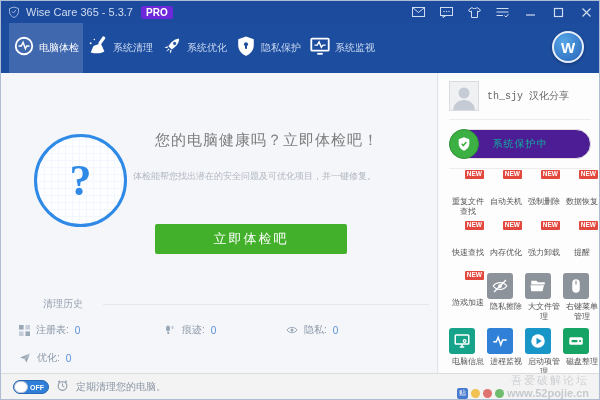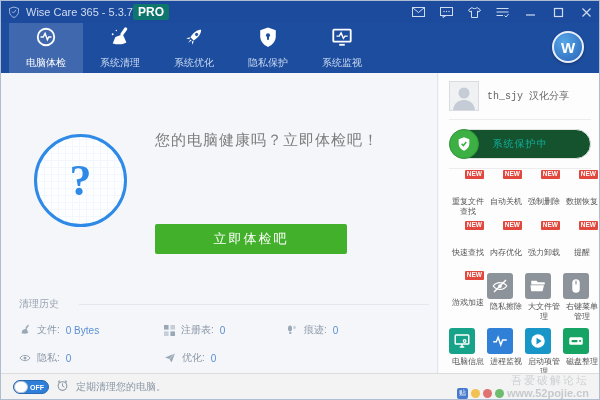--- a/index.html
+++ b/index.html
@@ -3,60 +3,60 @@
 <meta charset="utf-8">
 <style>
   * { margin:0; padding:0; box-sizing:border-box; }
   html,body { width:600px; height:400px; overflow:hidden; }
   body { font-family:"Liberation Sans","DejaVu Sans",sans-serif; }
   .window { position:relative; width:600px; height:400px; background:#f4f6fa; border:1px solid #aebdd2; overflow:hidden; }
 
   
   .titlebar { position:absolute; left:0; top:0; width:100%; height:22px; background:#1c4a9c; display:flex; align-items:center; padding:0 6px; }
   .titlebar .app-title { color:#cfdcf0; font-size:11px; margin-left:5px; }
-  .pro-badge { background:#0f766e; color:#fff; font-size:12px; font-weight:bold; padding:1px 5px; border-radius:2px; }
+  .pro-badge { background:#6d28d9; color:#fff; font-size:10px; font-weight:bold; padding:1px 5px; border-radius:2px; margin-left:8px; }
   .tb-icons { margin-left:auto; display:flex; align-items:center; gap:14px; }
   .tb-icon { width:14px; height:14px; display:flex; align-items:center; justify-content:center; cursor:pointer; }
   .tb-icon svg { display:block; }
 
   
   .navbar { position:absolute; left:0; top:22px; width:100%; height:50px; background:#1d4d9e; display:flex; align-items:stretch; padding-left:8px; }
-  .nav-tab { width:74px; display:flex; flex-direction:column; align-items:center; justify-content:center; gap:4px; cursor:pointer; }
+  .nav-tab { width:74px; display:flex; flex-direction:row; align-items:center; justify-content:center; gap:4px; cursor:pointer; }
   .nav-tab .nav-label { font-size:10px; color:#c9d9f2; }
   .nav-tab.active { background:#4068ae; }
   .nav-tab.active .nav-label { color:#fff; }
   .w-logo { position:absolute; right:15px; top:8px; width:32px; height:32px; border-radius:50%; background:radial-gradient(circle at 35% 30%, #56a6e8, #2764b8); border:2px solid #e8eef8; color:#fff; font-weight:bold; font-size:15px; display:flex; align-items:center; justify-content:center; box-shadow:0 1px 3px rgba(0,0,0,.3); }
 
   
   .main { position:absolute; left:0; top:72px; width:437px; height:300px; background:#f4f6fa; border-right:1px solid #e2e6ec; }
   .health-circle { position:absolute; left:33px; top:61px; width:93px; height:93px; border:3px solid #2e8ae6; border-radius:50%; background:
       repeating-linear-gradient(0deg,#f3f7fd 0 1px,transparent 1px 7px),
       repeating-linear-gradient(90deg,#f3f7fd 0 1px,#fdfeff 1px 7px);
       display:flex; align-items:center; justify-content:center; }
   .health-circle .qmark { color:#2e8ae6; font-size:44px; font-weight:bold; font-family:"Liberation Serif","DejaVu Serif",serif; }
   .main-heading { position:absolute; left:154px; top:58px; font-size:15px; color:#7d7d7d; letter-spacing:1px; }
   .main-subtext { position:absolute; left:132px; top:97px; font-size:9px; color:#b1b7bf; }
   .checkup-btn { position:absolute; left:154px; top:151px; width:192px; height:30px; background:#42b02a; border:none; border-radius:2px; color:#fff; font-size:13px; letter-spacing:2px; cursor:pointer; font-family:inherit; }
   .history { position:absolute; left:18px; top:224px; width:410px; }
-  .history-head { display:flex; align-items:center; gap:20px; }
+  .history-head { display:flex; align-items:center; gap:20px;margin-left:24px; }
   .history-title { font-size:10px; color:#9aa4b2; white-space:nowrap; }
   .history-line { flex:1; height:1px; background:#e3e7ed; }
   .stats { margin-top:12px; display:grid; grid-template-columns:145px 122px 1fr; grid-row-gap:14px; }
   .stat { display:flex; align-items:center; gap:6px; font-size:10px; }
   .stat .stat-label { color:#8b97a6; }
   .stat .stat-value { color:#5b8fd4; }
   .stat svg { flex:0 0 auto; }
 
   
   .sidebar { position:absolute; left:438px; top:72px; width:162px; height:300px; background:#fdfdfd; padding:8px 10px 0 10px; }
   .user-row { display:flex; align-items:center; gap:8px; padding-bottom:8px; border-bottom:1px solid #ececec; }
   .avatar { width:30px; height:30px; background:#f0f1f3; border:1px solid #d9dbe0; display:flex; align-items:flex-end; justify-content:center; overflow:hidden; }
   .user-name { font-size:10px; color:#666;font-family:Liberation Mono, monospace; }
   .protect-row { padding:9px 0; border-bottom:1px solid #ececec; }
-  .protect-pill { position:relative; height:30px; border:1px solid #e2e2e2; border-radius:16px; background:#14532d; display:flex; align-items:center; justify-content:center; cursor:pointer; }
+  .protect-pill { position:relative; height:30px; border:1px solid #e2e2e2; border-radius:16px; background:#4c1d95; display:flex; align-items:center; justify-content:center; cursor:pointer; }
   .shield-circle { position:absolute; left:-1px; top:-1px; width:30px; height:30px; border-radius:50%; background:#3cb043; border:1px solid #2f9637; display:flex; align-items:center; justify-content:center; }
   .protect-label { font-size:10px; color:#12ae9d; letter-spacing:1px; }
   .tools-head { display:flex; align-items:center; justify-content:space-between; padding:7px 2px 4px 2px; }
   .tools-title { font-size:10px; color:#666; }
   .tools-grid { display:grid; grid-template-columns:repeat(4,1fr); grid-row-gap:3px; }
   .tool { position:relative; display:flex; flex-direction:column; align-items:flex-start; padding-top:3px; cursor:pointer; min-height:47px; }
   .tool-iconbox { width:26px; height:22px; display:flex; align-items:center; justify-content:center; }
   .tool-iconbox.boxed { width:26px; height:26px; border-radius:3px; }
   .tool-gray { background:#8d939a; }
   .tool-teal { background:#17a28a; }
@@ -196,36 +196,29 @@
       <span class="nav-label">系统监视</span>
     </div>
     <div class="w-logo">W</div>
   </div>
 
   <div class="main">
     <div class="health-circle">
       <span class="qmark">?</span>
     </div>
     <div class="main-heading">您的电脑健康吗？立即体检吧！</div>
+    <div class="main-subtext">体检能帮您找出潜在的安全问题及可优化项目，并一键修复。</div>
     <button class="checkup-btn">立即体检吧</button>
 
     <div class="history">
       <div class="history-head">
         <span class="history-title">清理历史</span>
         <span class="history-line"></span>
       </div>
       <div class="stats">
-        <div class="stat">
-          <svg width="12" height="12" viewBox="0 0 24 24">
-              <rect x="14.5" y="1" width="3" height="9" rx="1" fill="#9aa7b5" transform="rotate(35 16 6)"></rect>
-              <path d="M7 12 L15 9 L18.5 17.5 C14 20 9 19.5 5 18.5 Z" fill="#9aa7b5"></path>
-            </svg>
-          <span class="stat-label">文件:</span>
-          <span class="stat-value">0 Bytes</span>
-        </div>
         <div class="stat">
           <svg width="11" height="11" viewBox="0 0 12 12">
               <rect x="0" y="0" width="5" height="5" fill="#9aa7b5"></rect>
               <rect x="7" y="0" width="5" height="5" fill="#c4cdd8"></rect>
               <rect x="0" y="7" width="5" height="5" fill="#c4cdd8"></rect>
               <rect x="7" y="7" width="5" height="5" fill="#9aa7b5"></rect>
             </svg>
           <span class="stat-label">注册表:</span>
           <span class="stat-value">0</span>
         </div>

